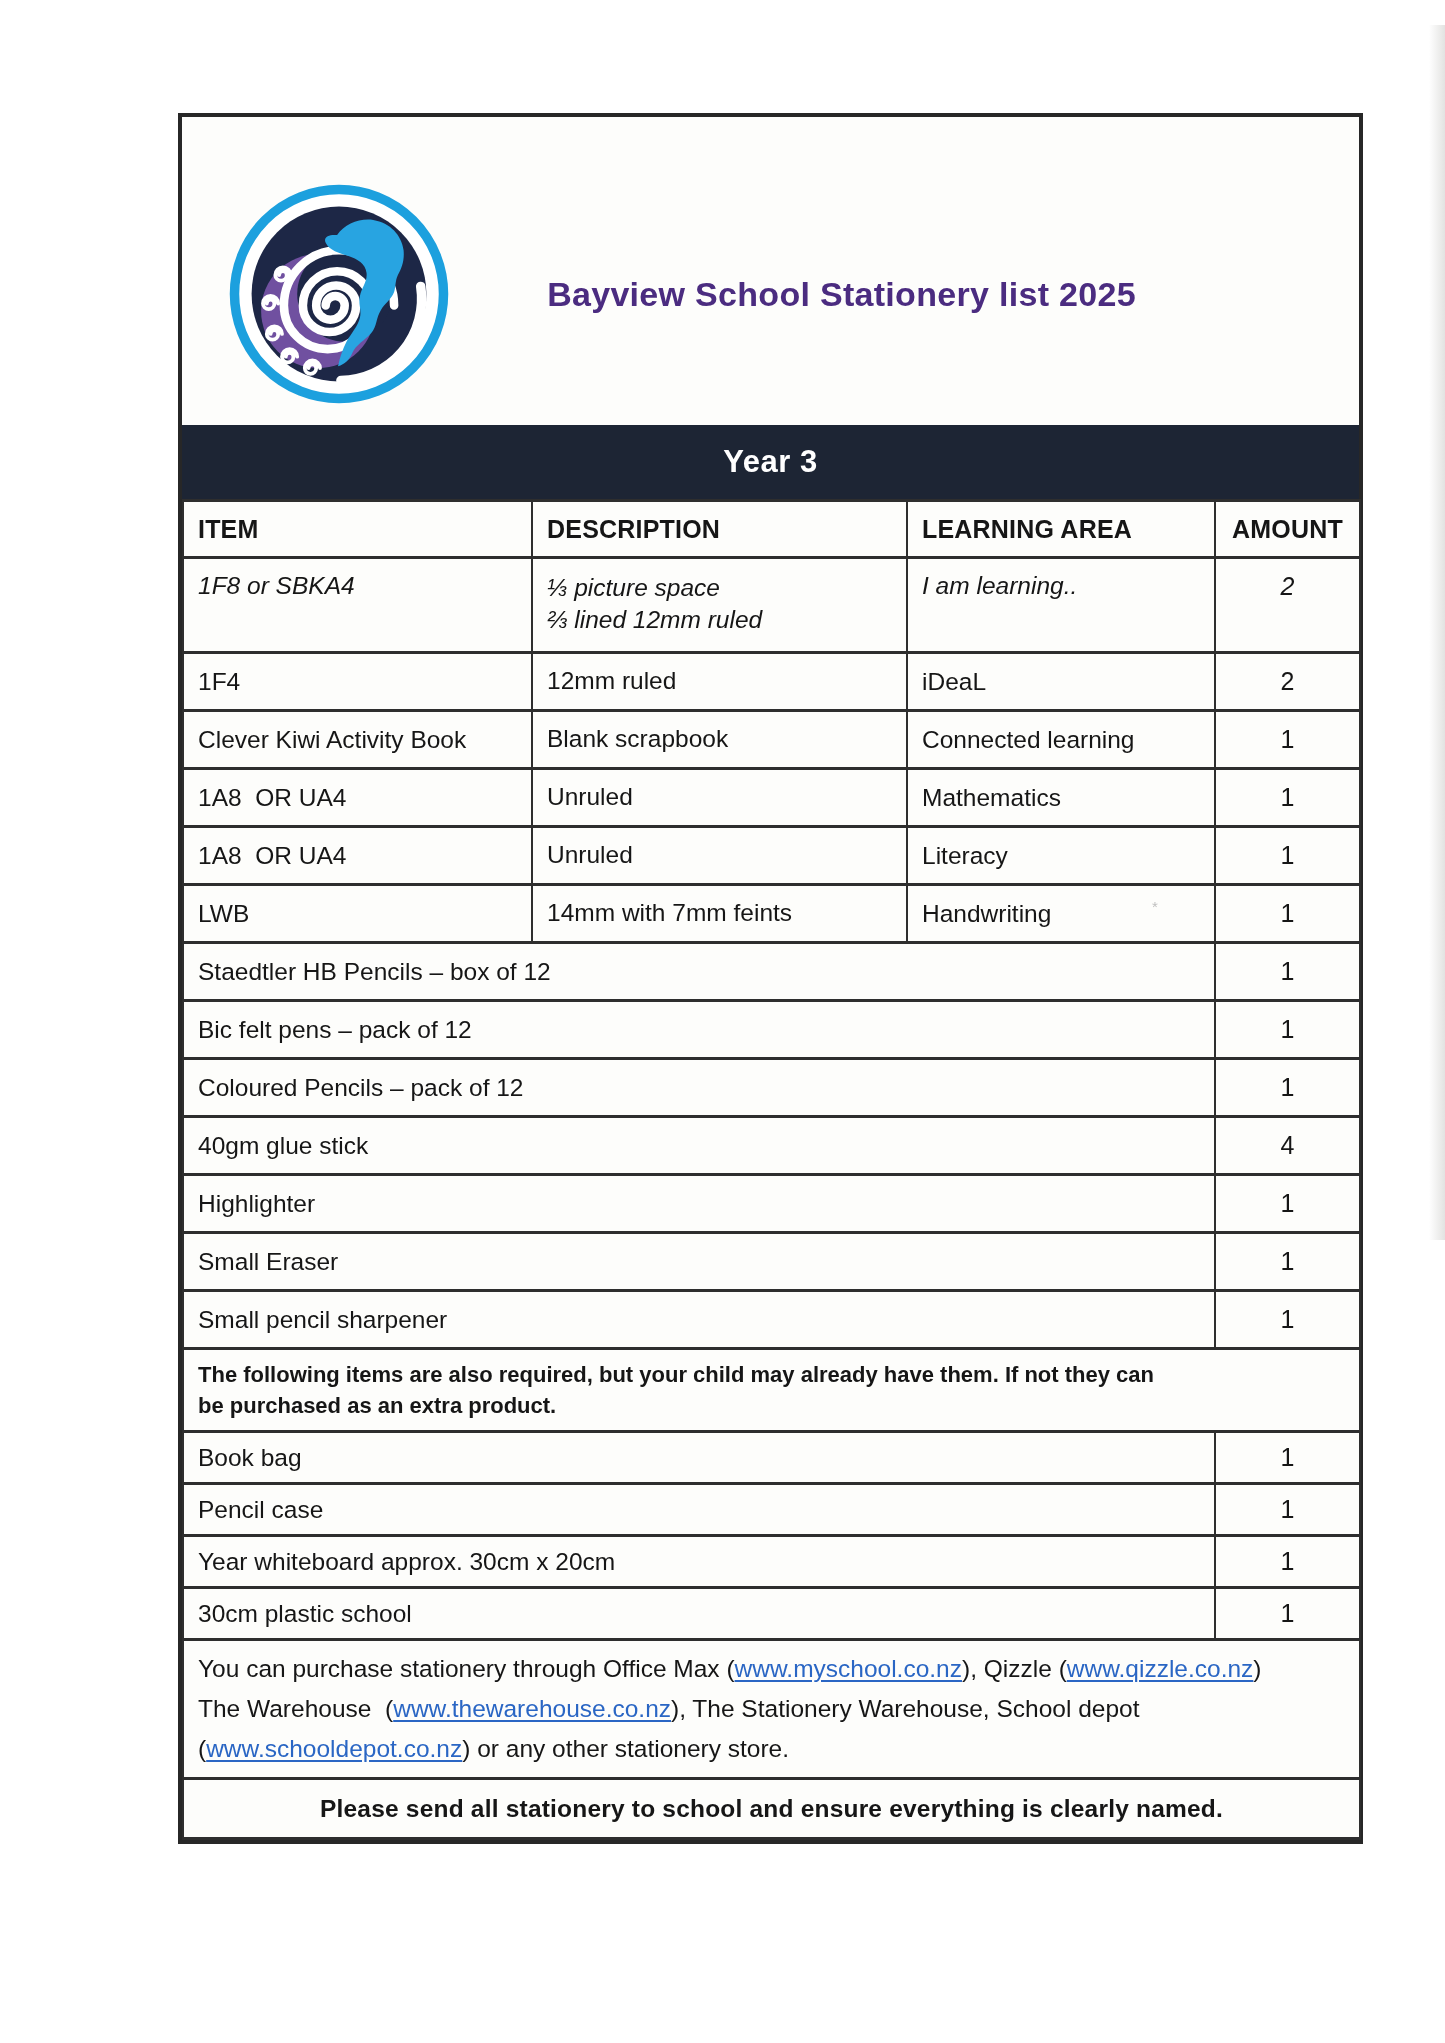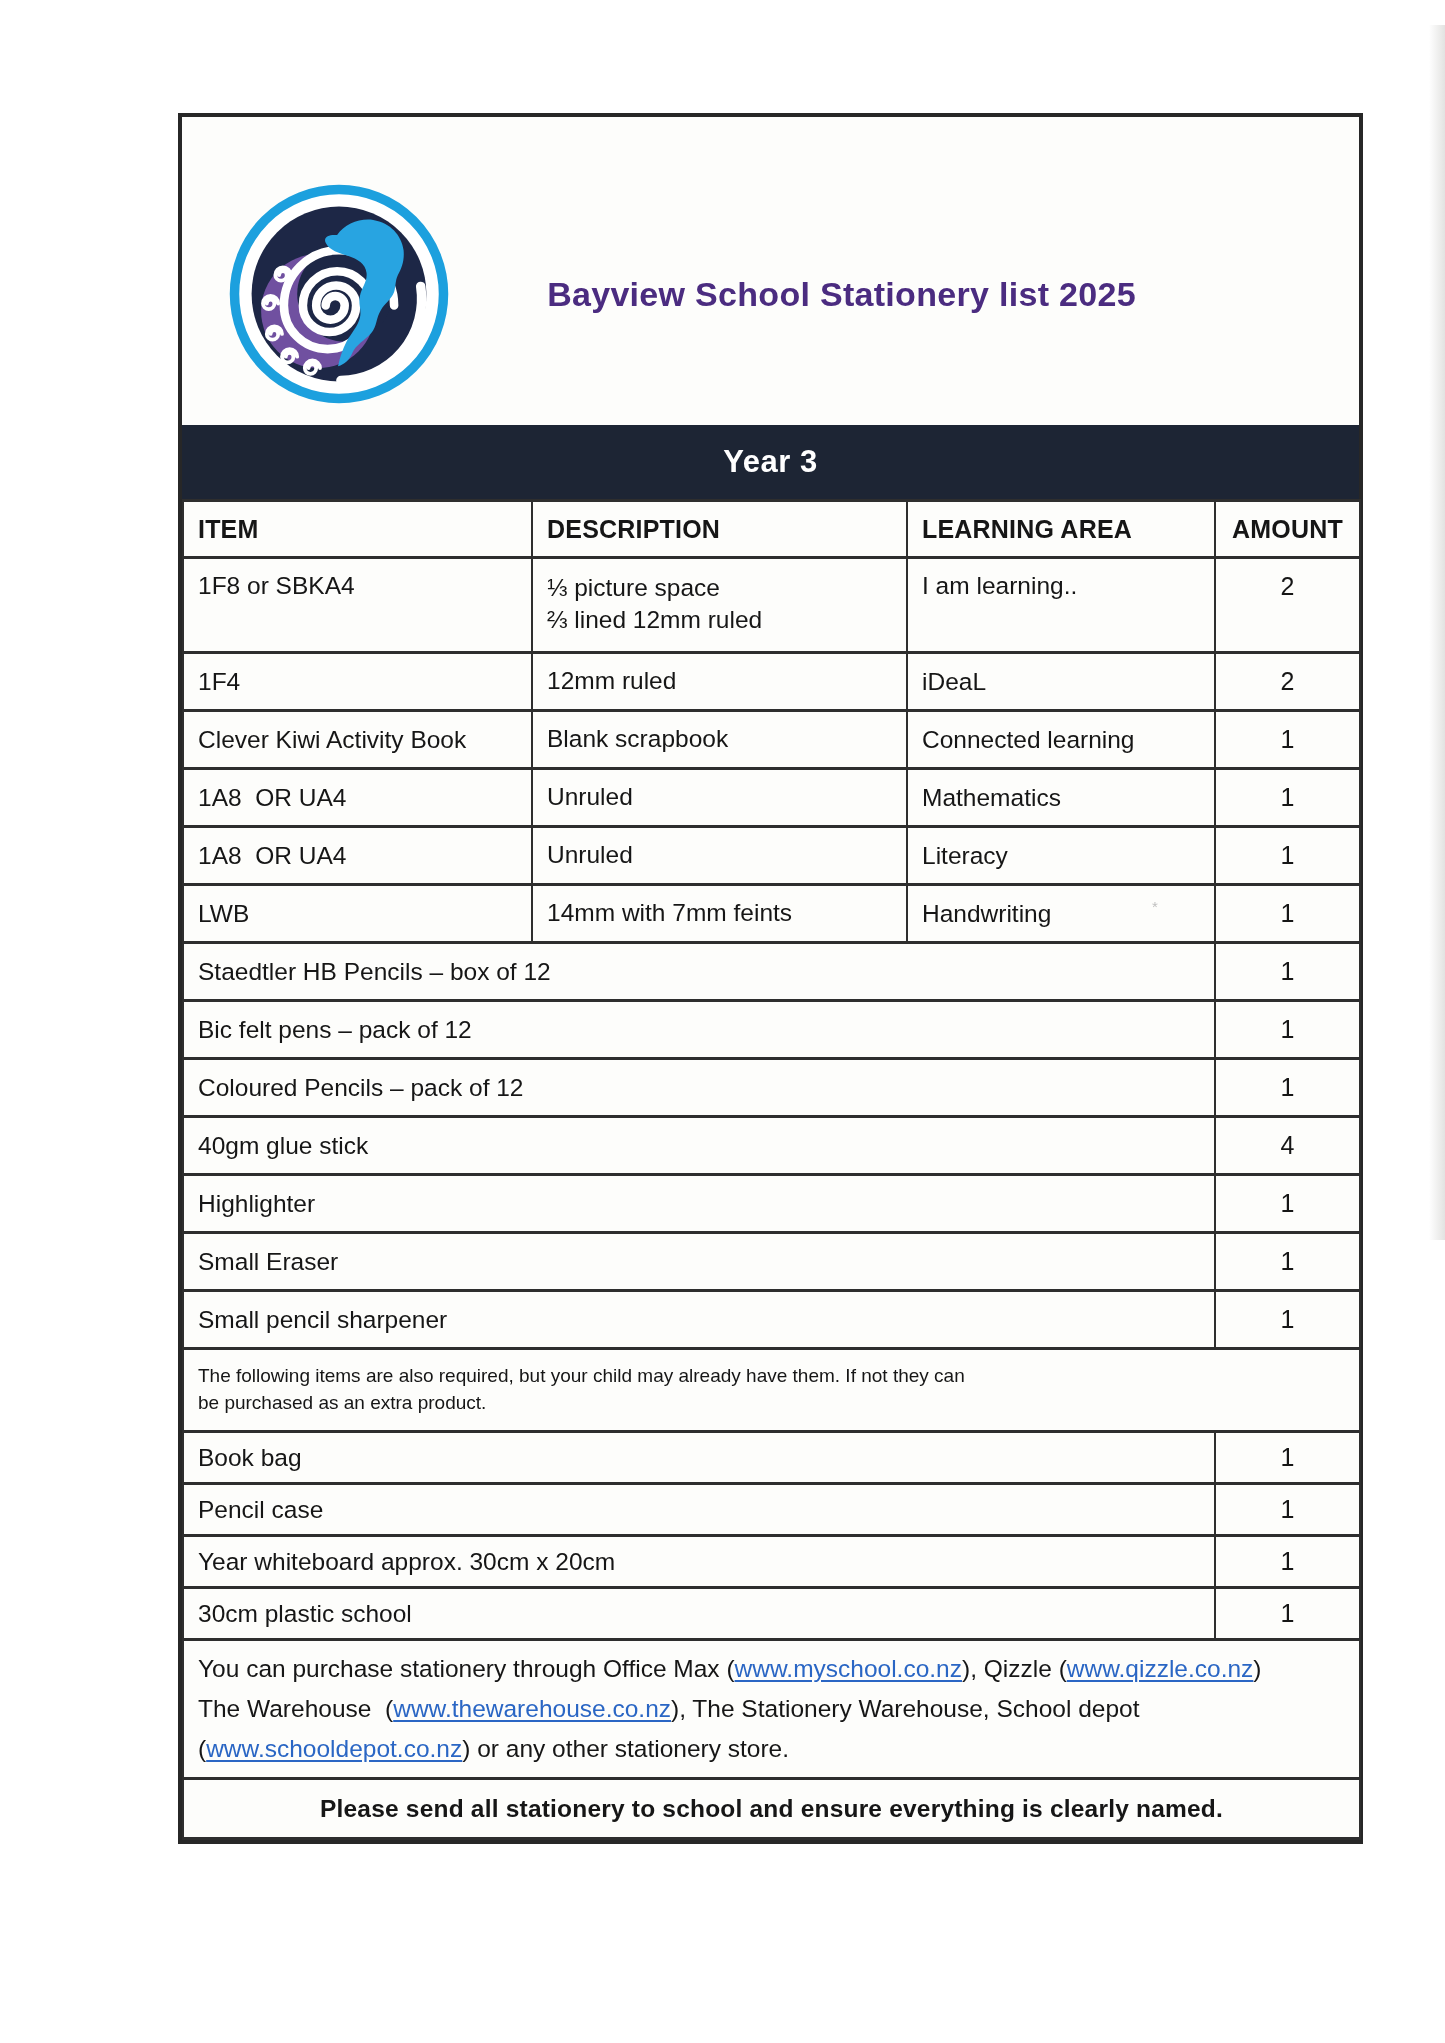--- a/index.html
+++ b/index.html
@@ -16,27 +16,27 @@
   .year-banner{height:74px;background:var(--banner-bg,#1d2534);display:flex;align-items:center;
                justify-content:center;color:#ffffff;font-size:31px;font-weight:bold;letter-spacing:.5px;}
   
   table{border-collapse:collapse;table-layout:fixed;width:100%;}
   th,td{border:2px solid var(--border,#2e2e2e);border-top-width:3px;border-bottom-width:3px;box-sizing:border-box;}
   th{font-size:25px;text-align:left;padding:0 0 0 14px;height:57px;font-weight:bold;letter-spacing:.2px;}
   th.center{text-align:center;padding:0;}
   td{font-size:24.5px;vertical-align:middle;}
   .item-cell,.desc-cell,.area-cell{padding:2px 8px 2px 14px;white-space:pre-wrap;}
   .amount-cell{text-align:center;padding:0;font-size:25px;}
-  tr.vtop td{vertical-align:top;padding-top:13px;}
+  tr.vtop td{vertical-align:top;padding-top:13px;font-style:italic;}
   .desc-line{line-height:1.32;}
   #main-rows tr,#simple-rows tr{height:58px;}
   #main-rows tr.tall{height:95px;}
   #extra-rows tr{height:52px;}
   tr.note-tr{height:83px;}
-  .note-cell{font-weight:normal;padding:6px 10px 6px 14px;line-height:1.42;font-size:19px;}
+  .note-cell{font-weight:bold;padding:6px 10px 6px 14px;line-height:1.42;font-size:22px;}
   tr.purchase-tr{height:120px;}
   .purchase-cell{padding:8px 14px;line-height:40px;vertical-align:middle;}
   .p-line{white-space:pre-wrap;}
   .link{color:var(--link,#2a66c4);text-decoration:underline;text-underline-offset:3px;text-decoration-thickness:2px;}
   tr.footer-tr{height:60px;}
   .footer-cell{font-weight:bold;text-align:center;font-size:24.5px;letter-spacing:.2px;}
   
   .edge-shadow{position:absolute;right:0;top:25px;width:16px;height:1215px;
                background:linear-gradient(to right,rgba(0,0,0,0),rgba(125,125,118,.22));}
   .artifact{position:absolute;left:1152px;top:898px;color:#ababab;font-size:15px;opacity:.75;}

